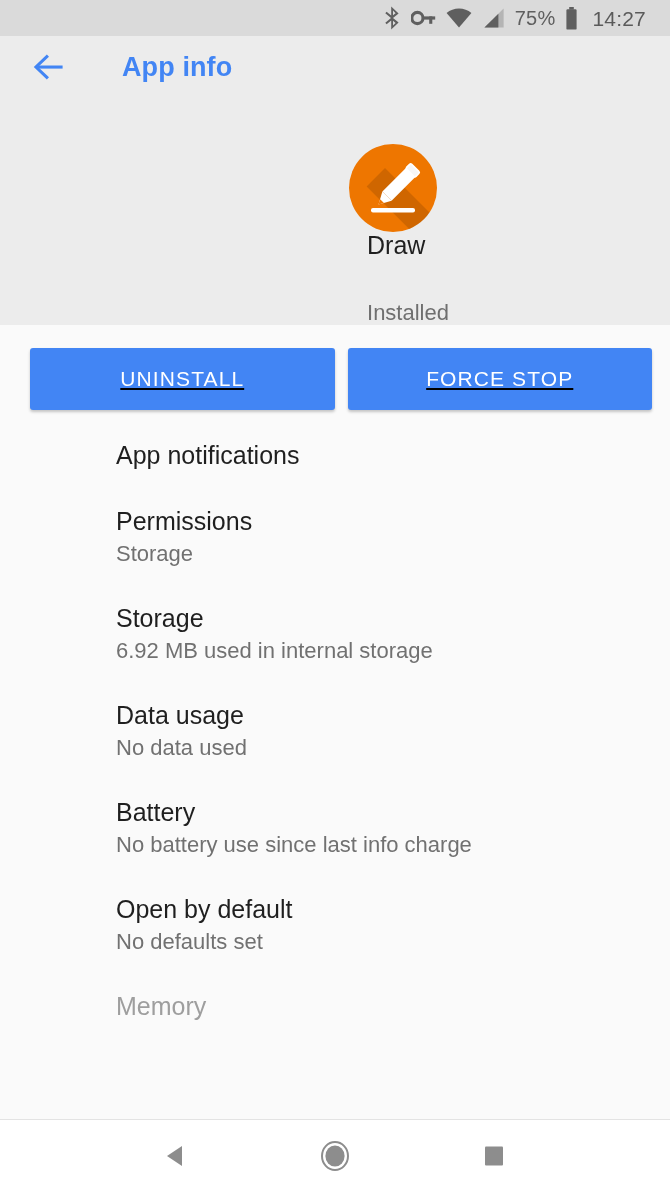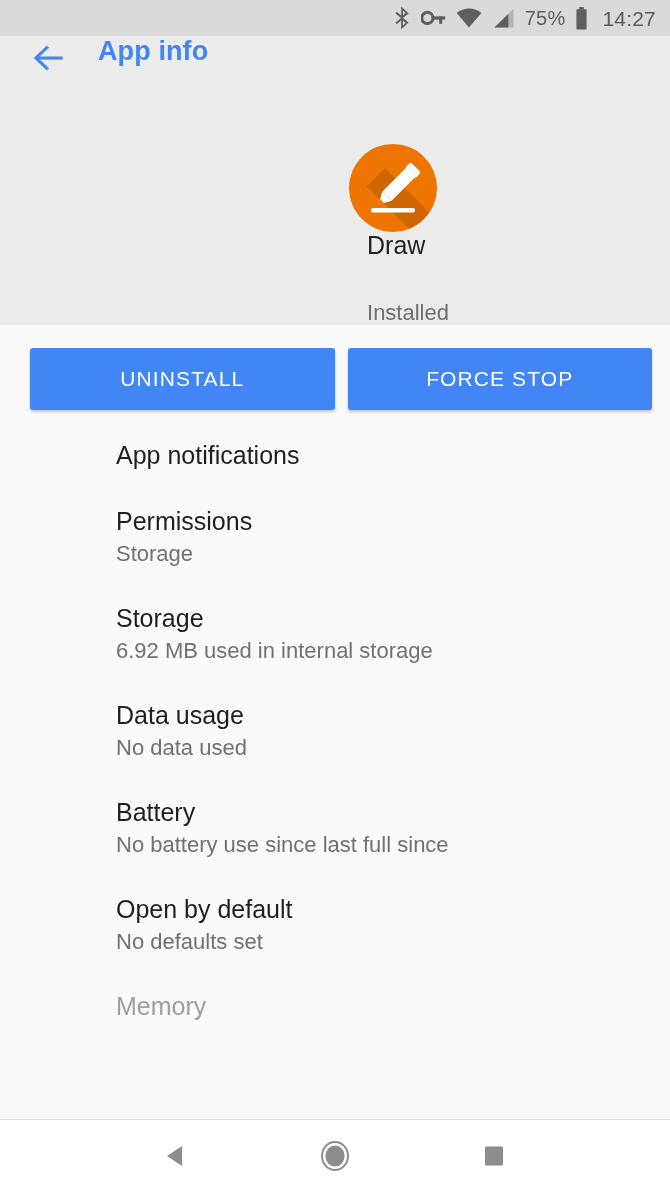--- a/index.html
+++ b/index.html
@@ -14,34 +14,34 @@
     width:670px; height:1191px;
     background:#fafafa;
     display:flex; flex-direction:column;
   }
 
   
   .status-bar {
     height:36px; flex:0 0 36px;
     background:#dadada;
     display:flex; align-items:center; justify-content:flex-end;
-    padding-right:14px;
+    padding-right:24px;
     gap:10px;
   }
   .status-bar .sb-icon { display:flex; align-items:center; justify-content:center; }
   .sb-text {
     font-size:20px; color:#5f5f5f; letter-spacing:.2px;
     line-height:1;
   }
   .sb-clock { font-size:21px; color:#5a5a5a; margin-left:4px; }
 
   
   .header-zone { background:#ececec; flex:0 0 249px; position:relative; }
   .app-bar {
-    height:62px; display:flex; align-items:flex-start; padding-left:28px;
+    height:62px; display:flex; align-items:center; padding-left:28px;gap:24px;
   }
   .back-btn { width:44px; height:44px; display:flex; align-items:center; justify-content:center; cursor:pointer;}
   .app-bar-title {
     color:#4285f4; font-size:27px; font-weight:bold; margin-left:26px; letter-spacing:.1px;
   }
 
   
   .app-row { display:flex; align-items:center; padding:46px 0 0 116px;flex-direction:column; }
   .app-icon-wrap { position:relative; width:88px; height:88px; flex:0 0 88px; }
   .app-icon {
@@ -57,20 +57,21 @@
   }
   .app-icon svg { position:absolute; left:0; top:0; }
   .app-meta { margin-left:30px; display:flex; flex-direction:column; gap:5px; }
   .app-name { font-size:25px; color:#1f1f1f; line-height:1.1; }
   .app-state { font-size:22px; color:#6f6f6f; line-height:1.1;margin-top:36px; }
 
   
   .actions {
     display:flex; gap:13px; padding:23px 18px 0 30px;
     flex:0 0 auto;
+    text-decoration:underline;
   }
   .action-btn {
     flex:1 1 0;
     height:62px;
     background:#4285f4;
     color:#ffffff;
     border:none;
     border-radius:3px;
     font-family:"Liberation Sans", sans-serif;
     font-size:21px;
@@ -203,21 +204,21 @@
       <div class="li-sub">6.92 MB used in internal storage</div>
     </div>
 
     <div class="list-item">
       <div class="li-title">Data usage</div>
       <div class="li-sub">No data used</div>
     </div>
 
     <div class="list-item">
       <div class="li-title">Battery</div>
-      <div class="li-sub">No battery use since last full since</div>
+      <div class="li-sub">No battery use since last info charge</div>
     </div>
 
     <div class="list-item">
       <div class="li-title">Open by default</div>
       <div class="li-sub">No defaults set</div>
     </div>
 
     <div class="list-item li-clipped">
       <div class="li-title">Memory</div>
     </div>

